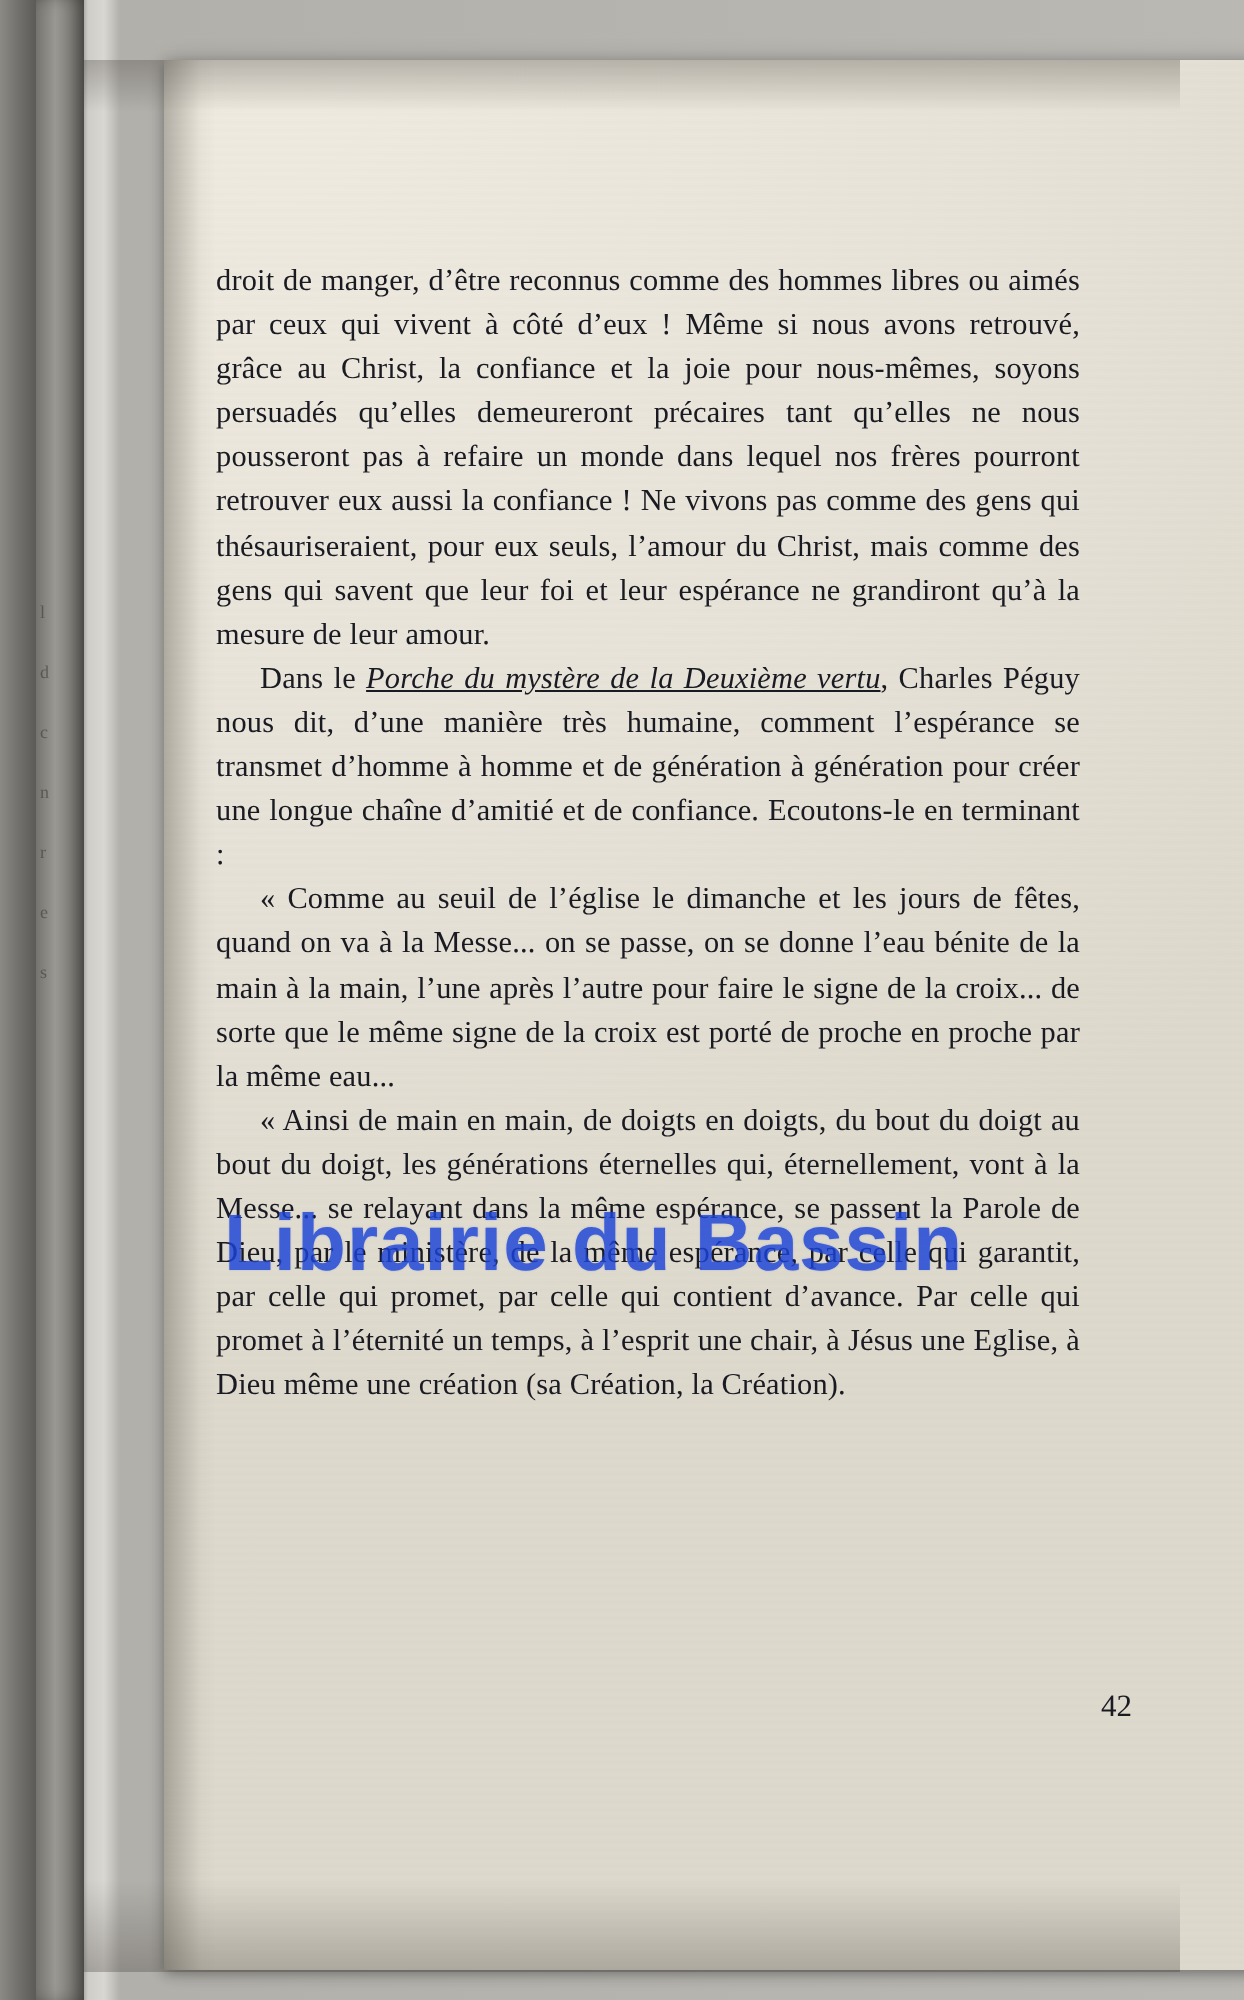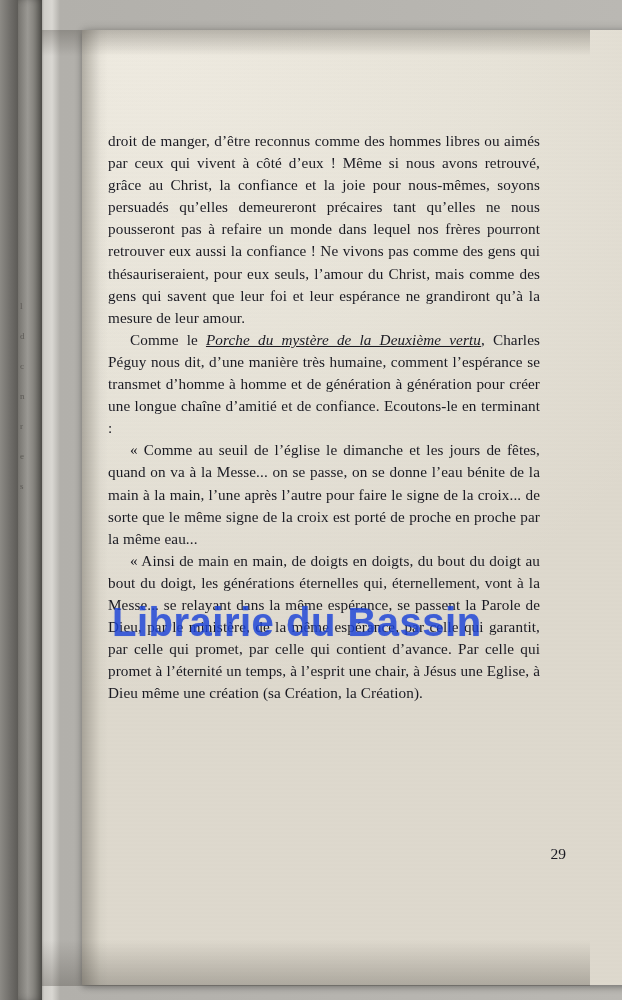--- a/index.html
+++ b/index.html
@@ -173,27 +173,27 @@
     <div class="ghost" style="top:450px;">e</div>
     <div class="ghost" style="top:480px;">s</div>
   </div>
 
   <div class="sheet">
     <div class="paper-grain"></div>
 
     <div class="textblock">
       <p>droit de manger, d’être reconnus comme des hommes libres ou aimés par ceux qui vivent à côté d’eux ! Même si nous avons retrouvé, grâce au Christ, la confiance et la joie pour nous-mêmes, soyons persuadés qu’elles demeureront précaires tant qu’elles ne nous pousseront pas à refaire un monde dans lequel nos frères pourront retrouver eux aussi la confiance ! Ne vivons pas comme des gens qui thésauriseraient, pour eux seuls, l’amour du Christ, mais comme des gens qui savent que leur foi et leur espérance ne grandiront qu’à la mesure de leur amour.</p>
 
-      <p class="indent"><span>Comme le </span><span class="it">Porche du mystère de la Deuxième vertu</span><span>, Charles Péguy nous dit, d’une manière très humaine, comment l’espérance se transmet d’homme à homme et de génération à génération pour créer une longue chaîne d’amitié et de confiance. Ecoutons-le en terminant :</span></p>
+      <p class="indent"><span>Dans le </span><span class="it">Porche du mystère de la Deuxième vertu</span><span>, Charles Péguy nous dit, d’une manière très humaine, comment l’espérance se transmet d’homme à homme et de génération à génération pour créer une longue chaîne d’amitié et de confiance. Ecoutons-le en terminant :</span></p>
 
       <p class="indent">« Comme au seuil de l’église le dimanche et les jours de fêtes, quand on va à la Messe... on se passe, on se donne l’eau bénite de la main à la main, l’une après l’autre pour faire le signe de la croix... de sorte que le même signe de la croix est porté de proche en proche par la même eau...</p>
 
       <p class="indent">« Ainsi de main en main, de doigts en doigts, du bout du doigt au bout du doigt, les générations éternelles qui, éternellement, vont à la Messe... se relayant dans la même espérance, se passent la Parole de Dieu, par le ministère, de la même espérance, par celle qui garantit, par celle qui promet, par celle qui contient d’avance. Par celle qui promet à l’éternité un temps, à l’esprit une chair, à Jésus une Eglise, à Dieu même une création (sa Création, la Création).</p>
     </div>
 
-    <div class="folio">29</div>
+    <div class="folio">42</div>
   </div>
 
   <div class="top-shadow"></div>
   <div class="bottom-shadow"></div>
 
   <div class="watermark">Librairie du Bassin</div>
 </div>
 
 </body></html>

